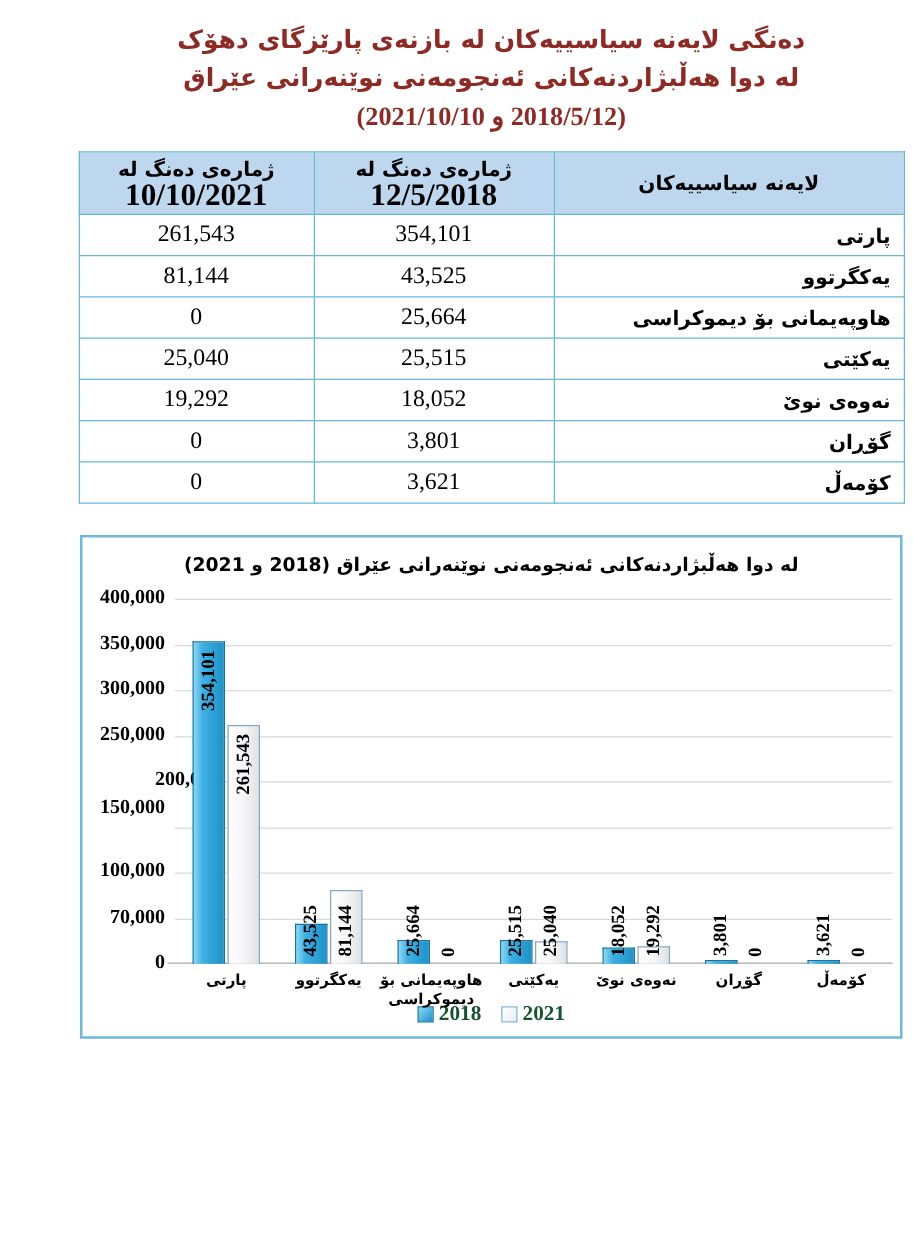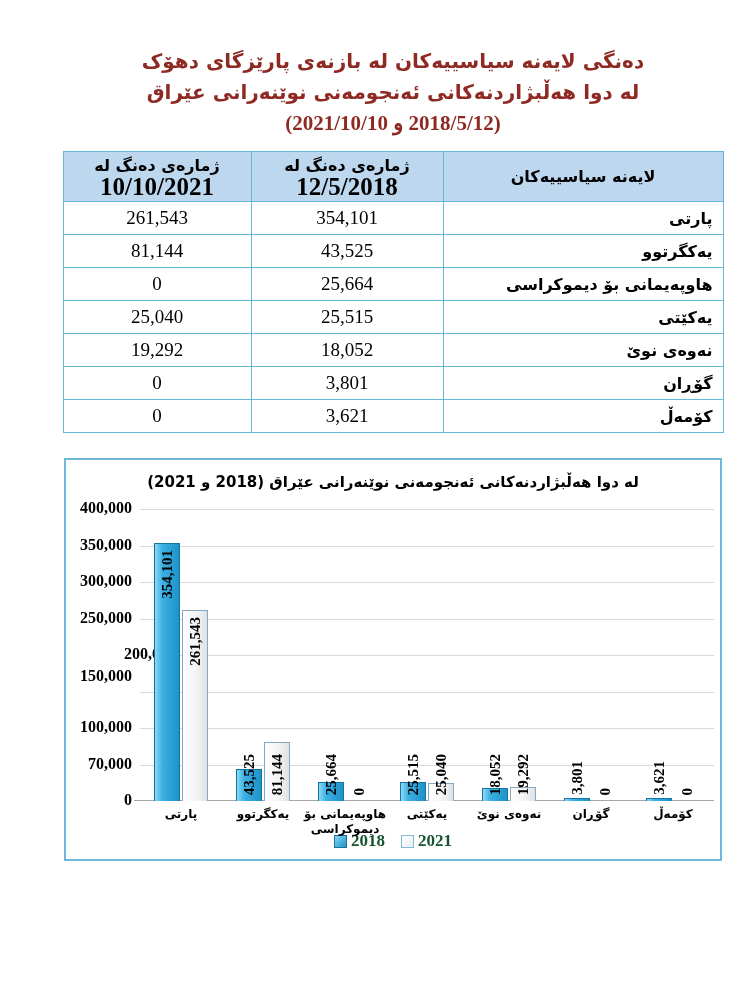--- a/index.html
+++ b/index.html
@@ -1,17 +1,17 @@
 <!DOCTYPE html>
 <html dir="rtl" lang="ku"><head>
 <meta charset="utf-8">
 <style>
   * { margin:0; padding:0; box-sizing:border-box; }
   body { background:#ffffff; font-family:"DejaVu Sans","Liberation Sans",sans-serif; }
-  .page { width:674px; height:1000px; background:#fff; padding-top:46px; overflow:hidden; }
+  .page { width:674px; height:1000px; background:#fff; padding-top:16px; overflow:hidden; }
 
   
   .doc-title { text-align:center; font-weight:bold; font-size:20px; line-height:31px; }
   .doc-title .dates { font-family:"Liberation Serif",serif; font-size:21px; }
 
   
   table.votes { width:660px; margin:12px auto 0; border-collapse:collapse; table-layout:fixed; }
   table.votes th, table.votes td { border:1.5px solid #66b7d8; }
   table.votes th { background:#bdd7ee; font-weight:bold; padding:3px 4px; }
   .hdr-ar { font-size:16px; line-height:21px; }

